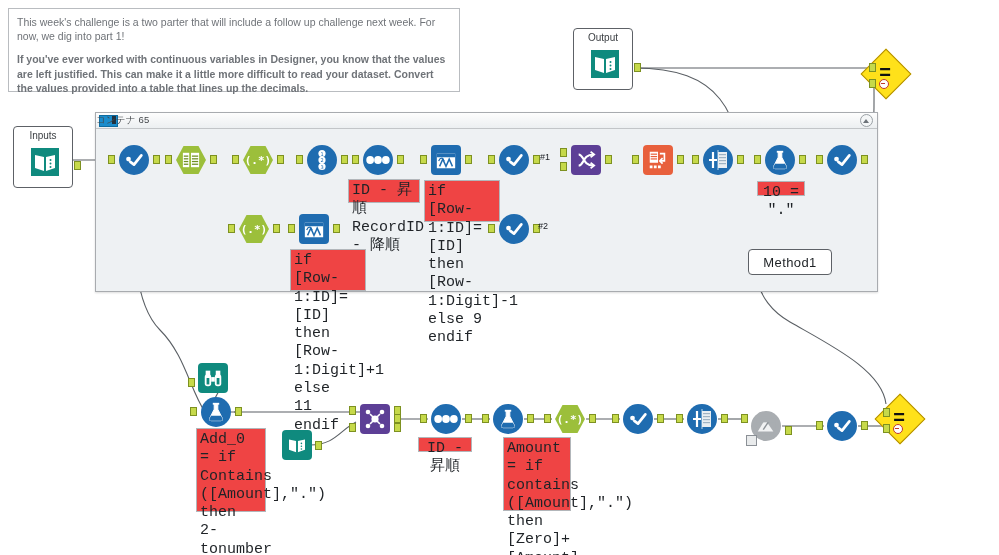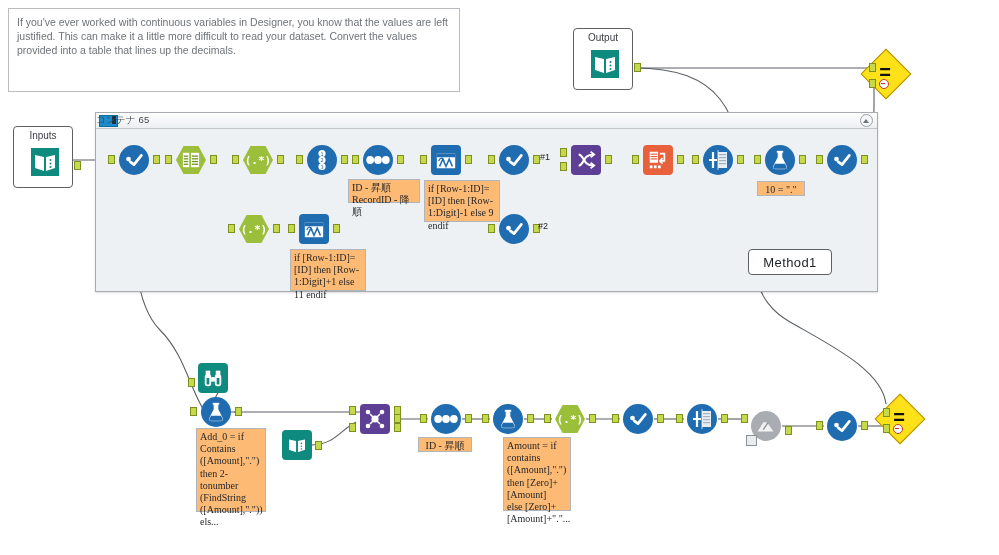--- a/index.html
+++ b/index.html
@@ -14,21 +14,21 @@
   
   .abs{position:absolute;}
 
   
   .comment{
     border:1px solid #b9bcc0;background:#ffffff;
     padding:6px 8px;line-height:1.35;color:#6f7378;font-size:10.5px;
     box-sizing:border-box;
   }
   .comment p{margin:0 0 9px 0;}
-  .comment p:last-child{margin-bottom:0;}
+  .comment p:last-child{margin-bottom:0;font-weight:bold;}
 
   
   .container{
     box-sizing:border-box;
     border:1px solid #a8abaf;
     background:#eef1f3;
     box-shadow:0 1px 2px rgba(0,0,0,.14);
   }
   .container-head{
     height:15px;position:relative;
@@ -91,24 +91,24 @@
   }
   .port.in{left:-11px;top:10px;}
   .port.out{right:-11px;top:10px;}
   .port.in2{left:-11px;top:3px;}
   .port.in3{left:-11px;top:17px;}
   .port.out2{right:-11px;top:3px;}
   .port.out3{right:-11px;top:17px;}
 
   
   .annot{
-    position:absolute;border:1px solid #b2b6ba;background:#fdba74;
-    font-size:10px;line-height:1.22;color:#1f2327;padding:2px 3px;
+    position:absolute;border:1px solid #b2b6ba;background:#ef4444;
+    font-size:15px;line-height:1.22;color:#1f2327;padding:2px 3px;
     box-sizing:border-box;white-space:pre-line;
-    font-family:Liberation Serif, serif;
+    font-family:Liberation Mono, monospace;
   }
 
   
   .methodlabel{
     position:absolute;border:1px solid #5d6166;border-radius:4px;
     background:#ffffff;text-align:center;
     font-size:13px;color:#1d2124;
     display:flex;align-items:center;justify-content:center;
     letter-spacing:.4px;
   }
@@ -200,20 +200,21 @@
     <path d="M654,419 L684,419"></path>
 
     <path d="M718,419 L748,419"></path>
 
     <path d="M782,426 L824,426"></path>
 
     <path d="M858,426 L884,426"></path>
   </svg>
 
   <div class="comment abs" style="left:8px;top:8px;width:452px;height:84px;">
+    <p>This week's challenge is a two parter that will include a follow up challenge next week. For now, we dig into part 1!</p>
     <p>If you've ever worked with continuous variables in Designer, you know that the values are left justified. This can make it a little more difficult to read your dataset. Convert the values provided into a table that lines up the decimals.</p>
   </div>
 
   <div class="iobox abs" style="left:13px;top:126px;width:60px;height:62px;">
     <div class="iolabel">Inputs</div>
     <div class="abs" style="left:16px;top:20px;">
       <svg width="30" height="30" viewBox="0 0 30 30">
         <rect x="1" y="1" width="28" height="28" fill="#0f8a7e"></rect>
         <path d="M5 8 L14 10 L14 24 L5 21 Z" fill="#ffffff"></path>
         <path d="M25 8 L16 10 L16 24 L25 21 Z" fill="#ffffff"></path>

